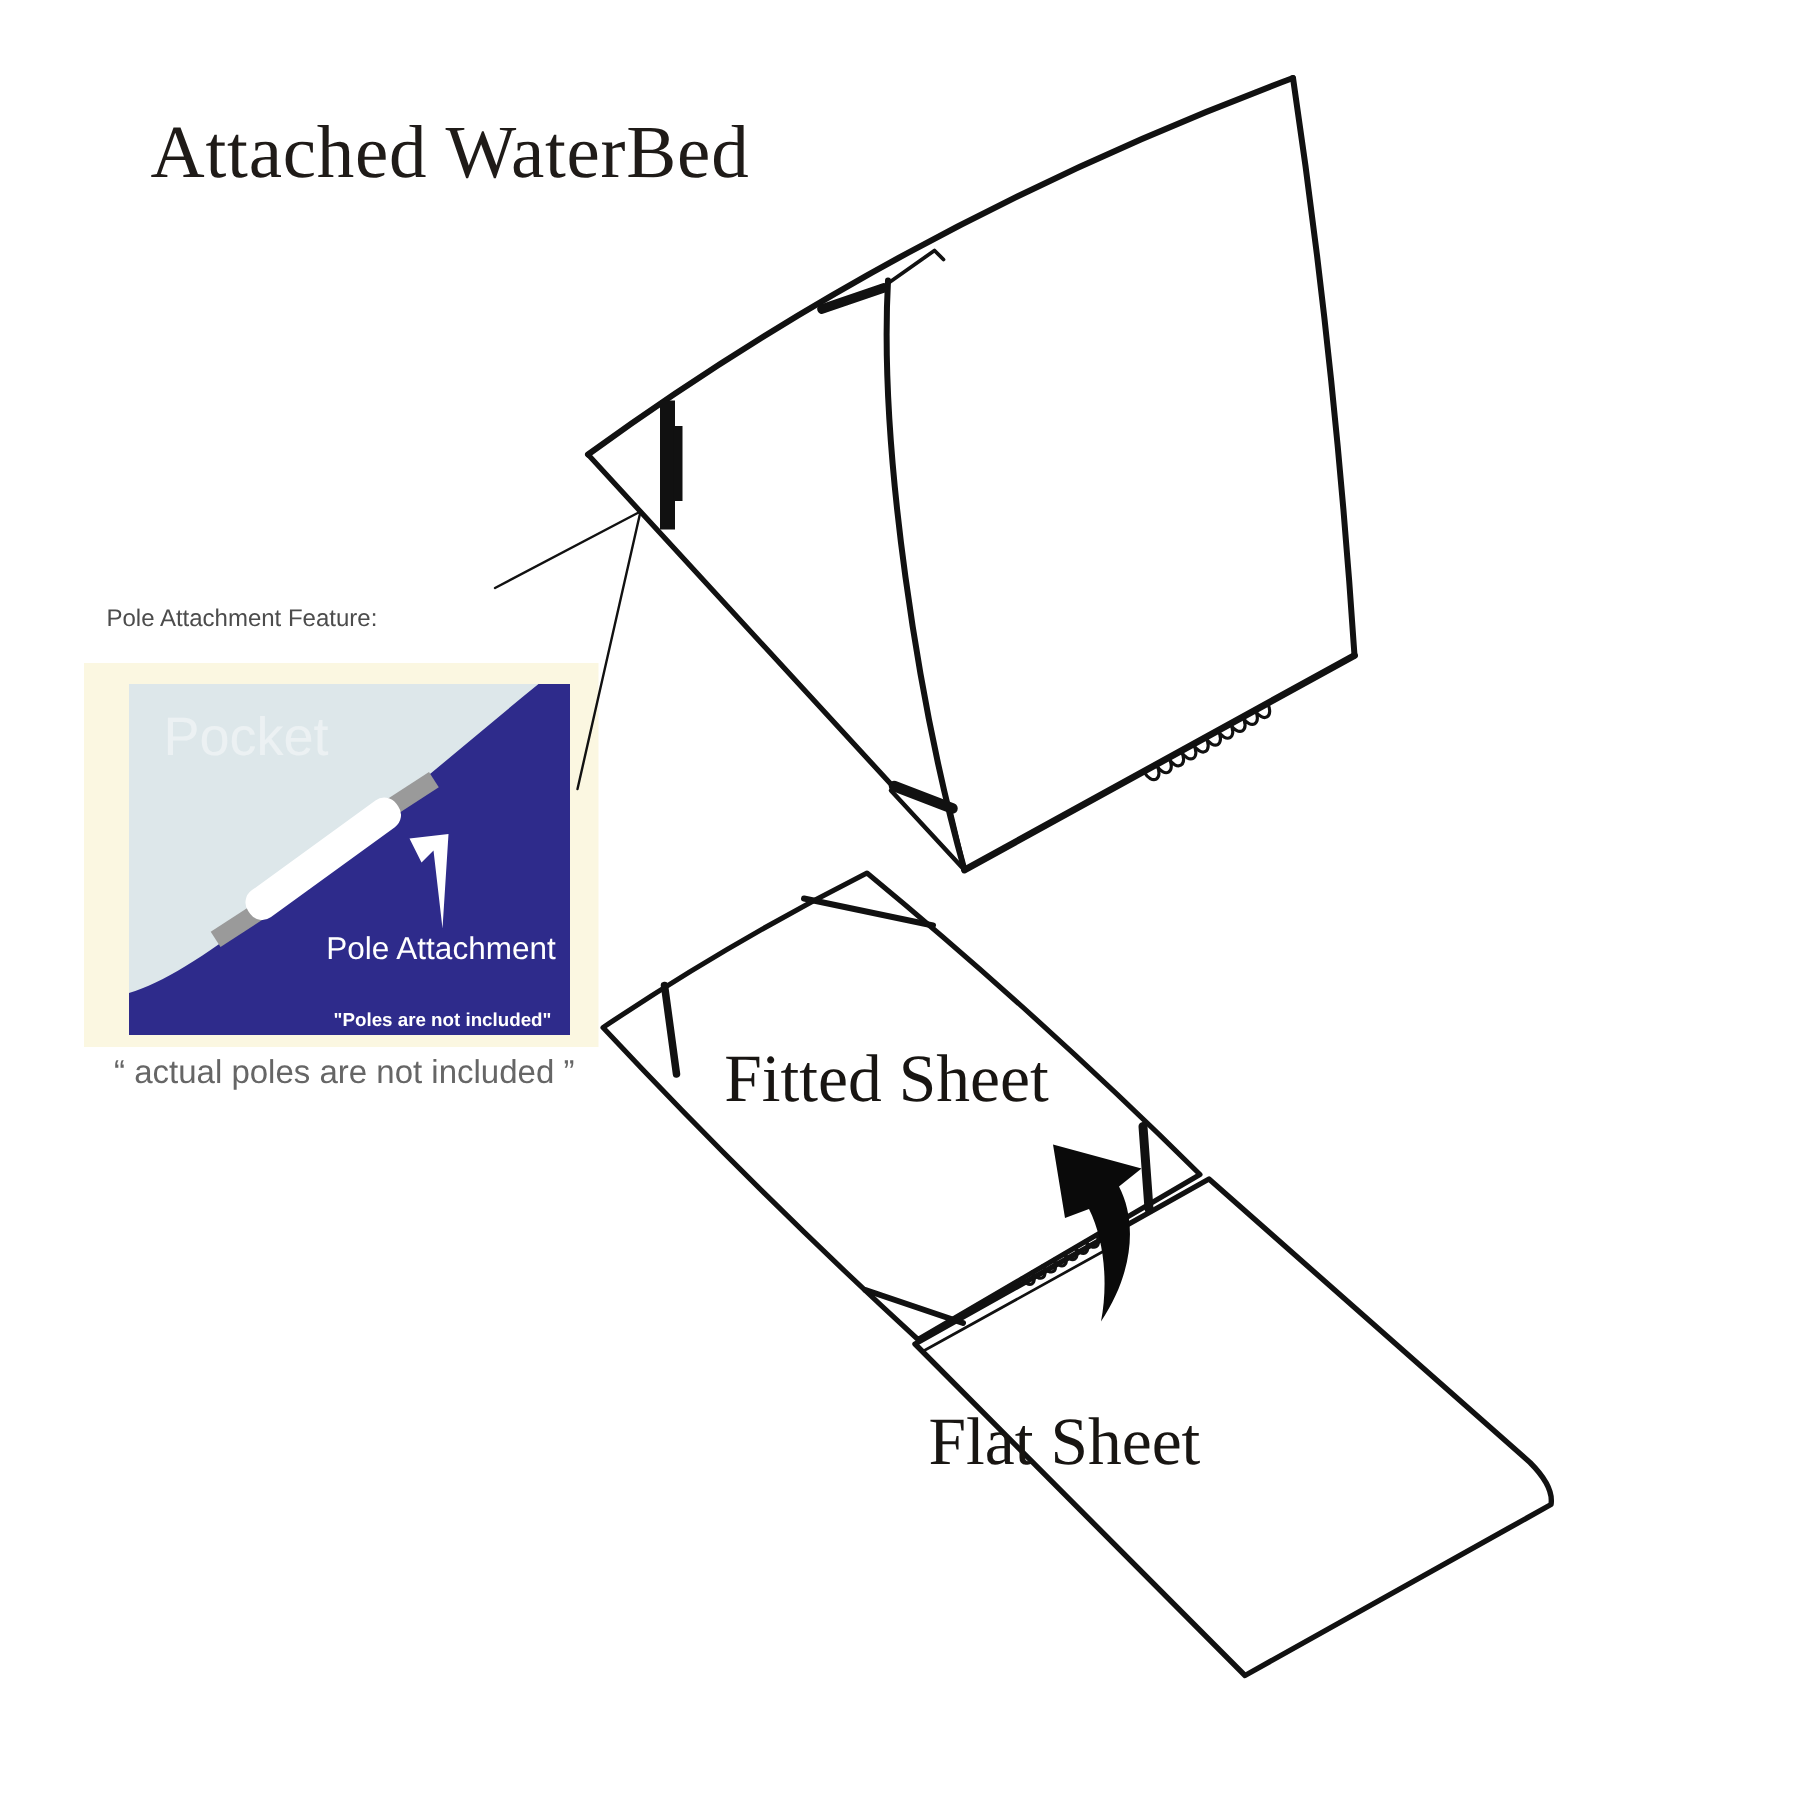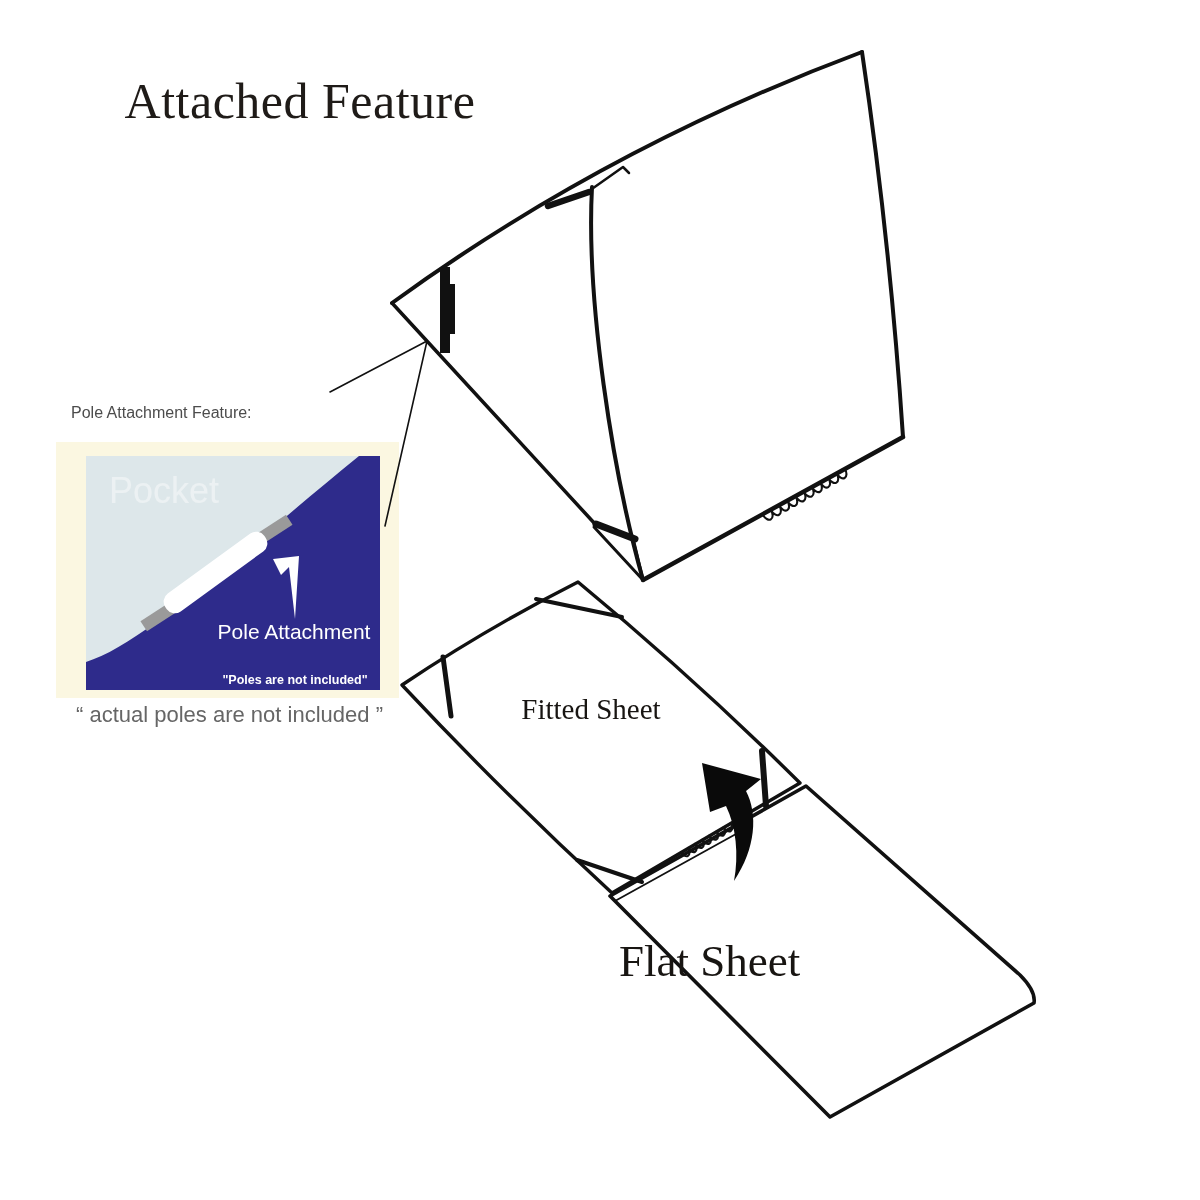--- a/index.html
+++ b/index.html
@@ -18,35 +18,35 @@
   #inset-box{
     position:absolute;left:56px;top:442px;width:343px;height:256px;
     background:#fbf7e1;
   }
   #inset-art{position:absolute;left:30px;top:14px;}
   #caption{
     position:absolute;left:76px;top:702px;font-size:22px;color:#666666;
   }
   #label-fitted{
     position:absolute;left:420px;top:693px;width:342px;text-align:center;
-    font-size:29px;color:#181512;
+    font-size:45px;color:#181512;
   }
   #label-flat{
     position:absolute;left:619px;top:935px;width:304px;text-align:left;
     font-size:45px;color:#181512;
   }
   #line-art{position:absolute;left:0;top:0;z-index:2;pointer-events:none;}
   .txt{z-index:3;}
   #inset-box{z-index:1;}
 </style>
 </head>
 <body>
 
 <div id="title" class="serif txt">
-  <div>Attached Feature</div>
+  <div>Attached WaterBed</div>
 </div>
 
 <div id="feature-heading" class="txt">Pole Attachment Feature:</div>
 
 <div id="inset-box">
   <svg id="inset-art" width="294" height="234" viewBox="0 0 294 234">
     <rect x="0" y="0" width="294" height="234" fill="#dde7ea"></rect>
     <path d="M0,206 C55,190 148,102 273,0 L294,0 L294,234 L0,234 Z" fill="#2e2b8b"></path>
     <text x="23" y="47" font-size="36" fill="#eef3f4" opacity="0.9">Pocket</text>
 

